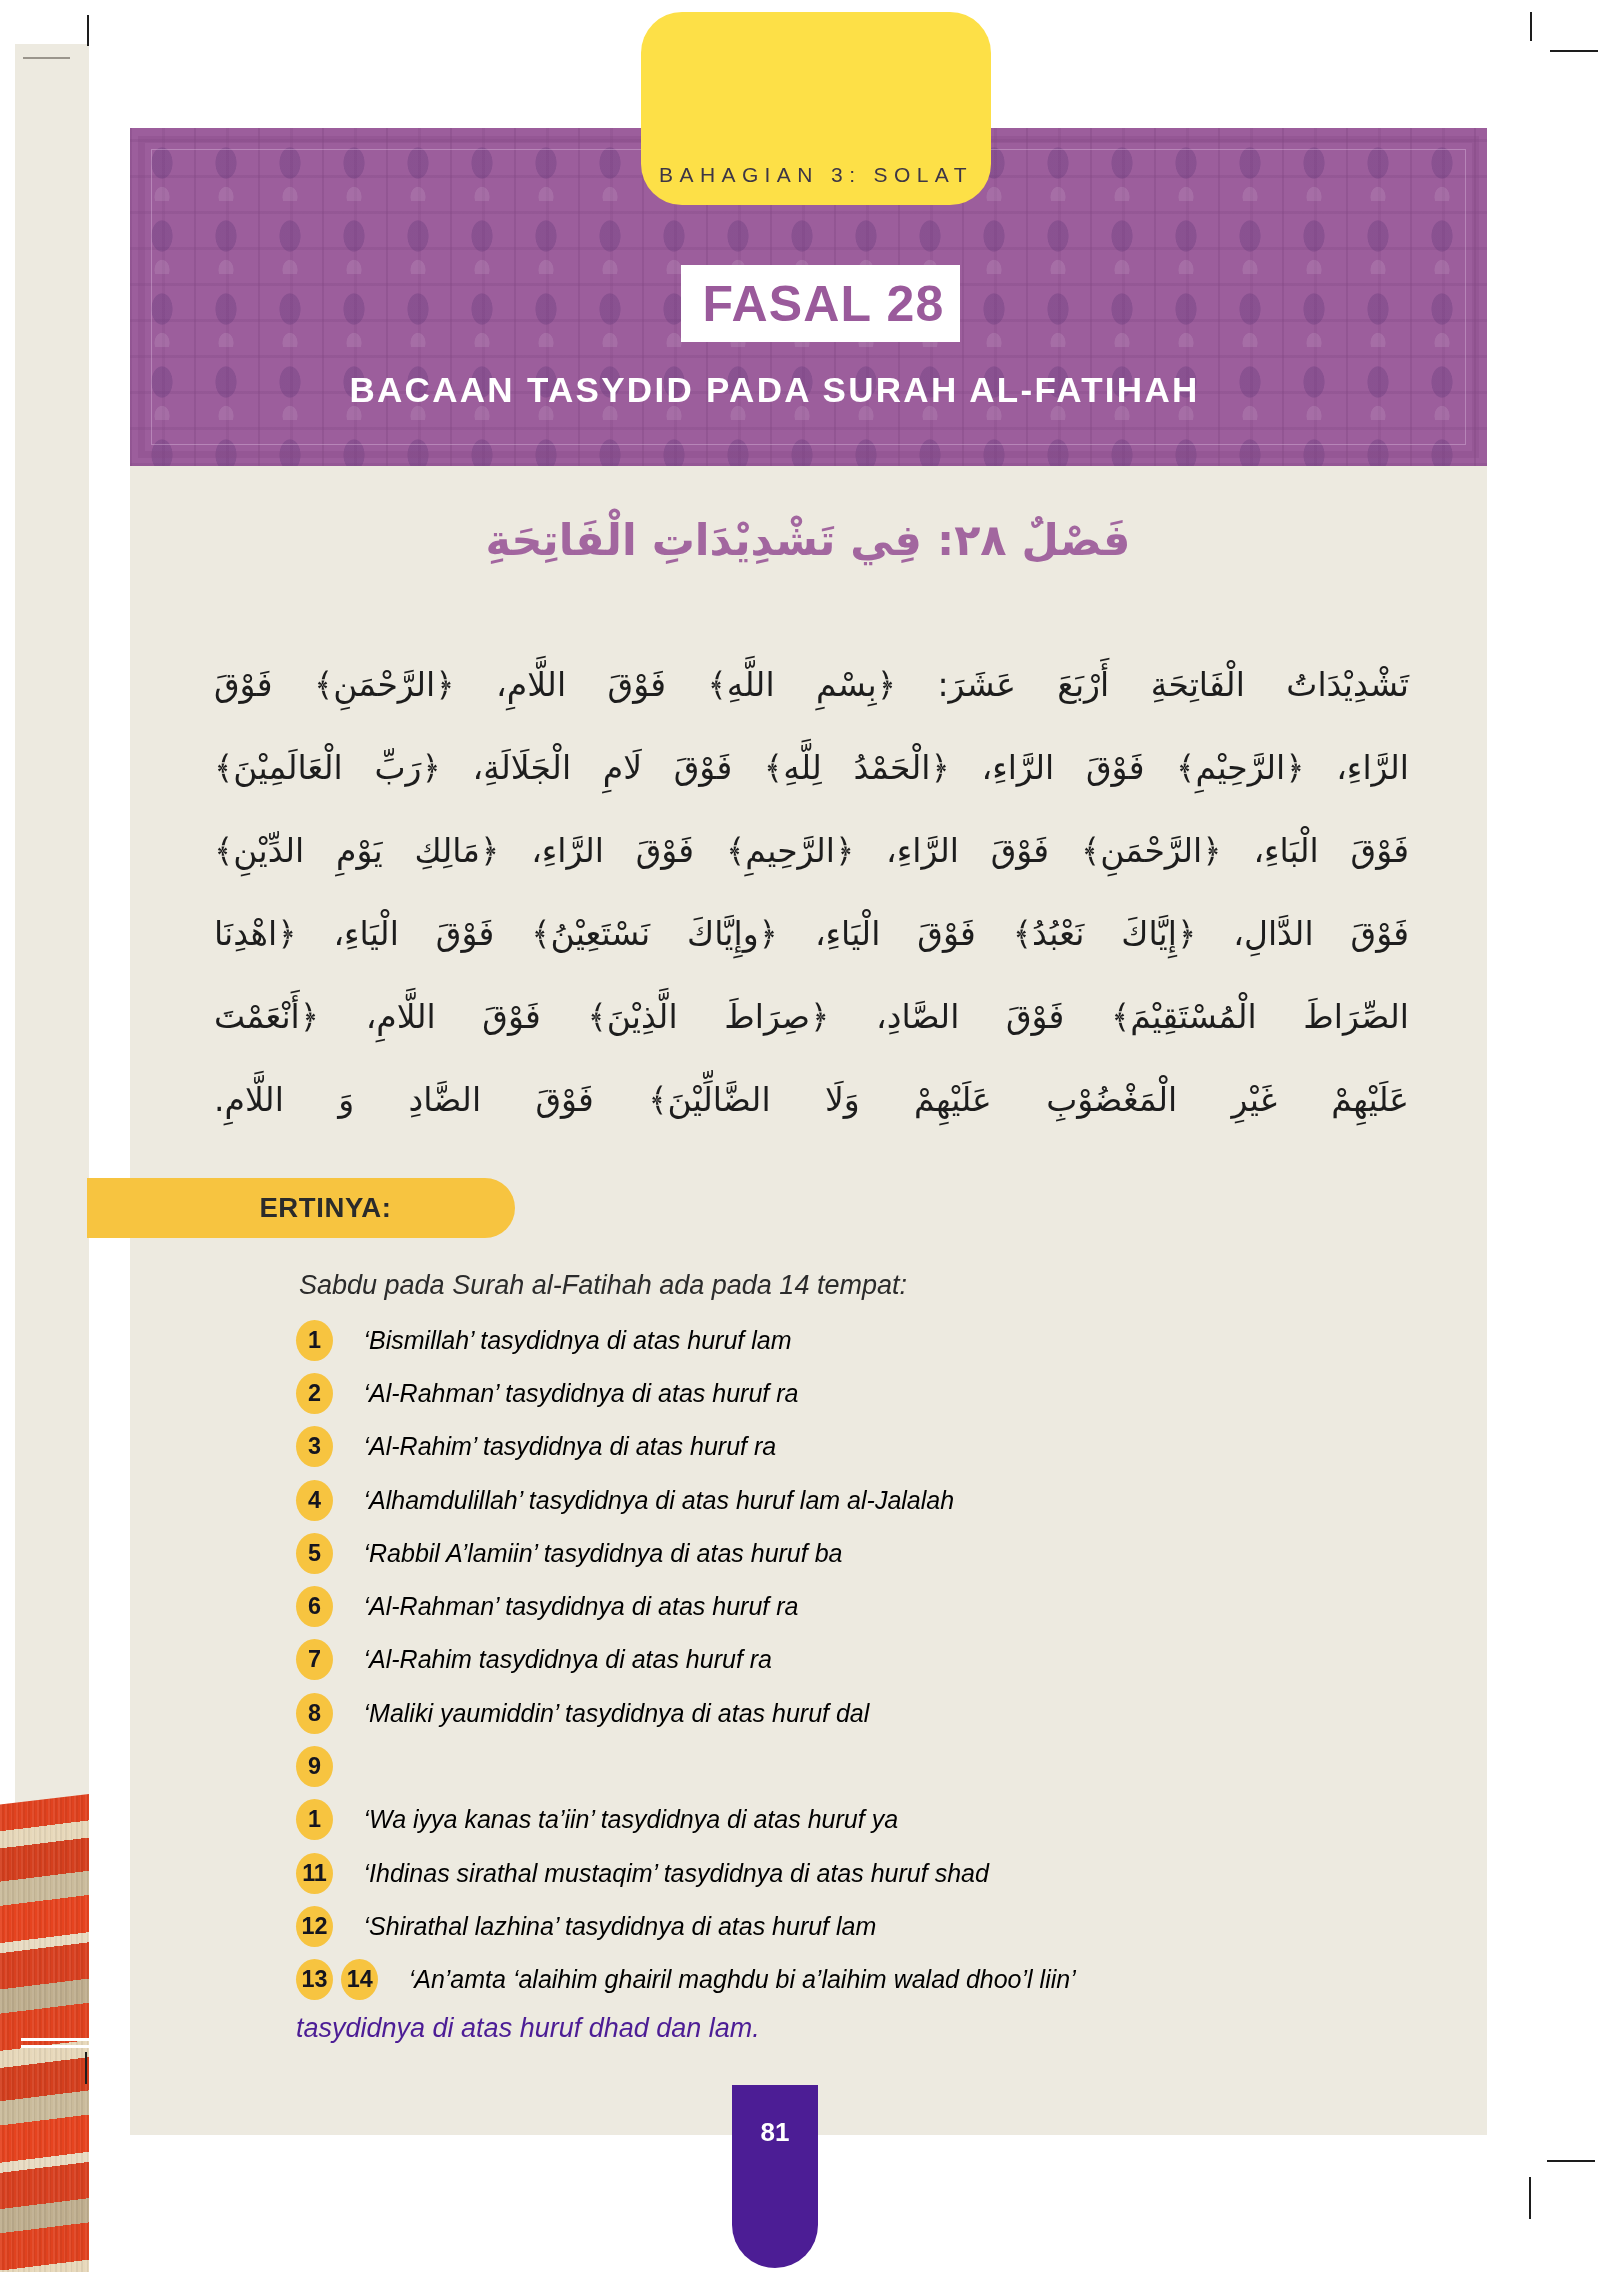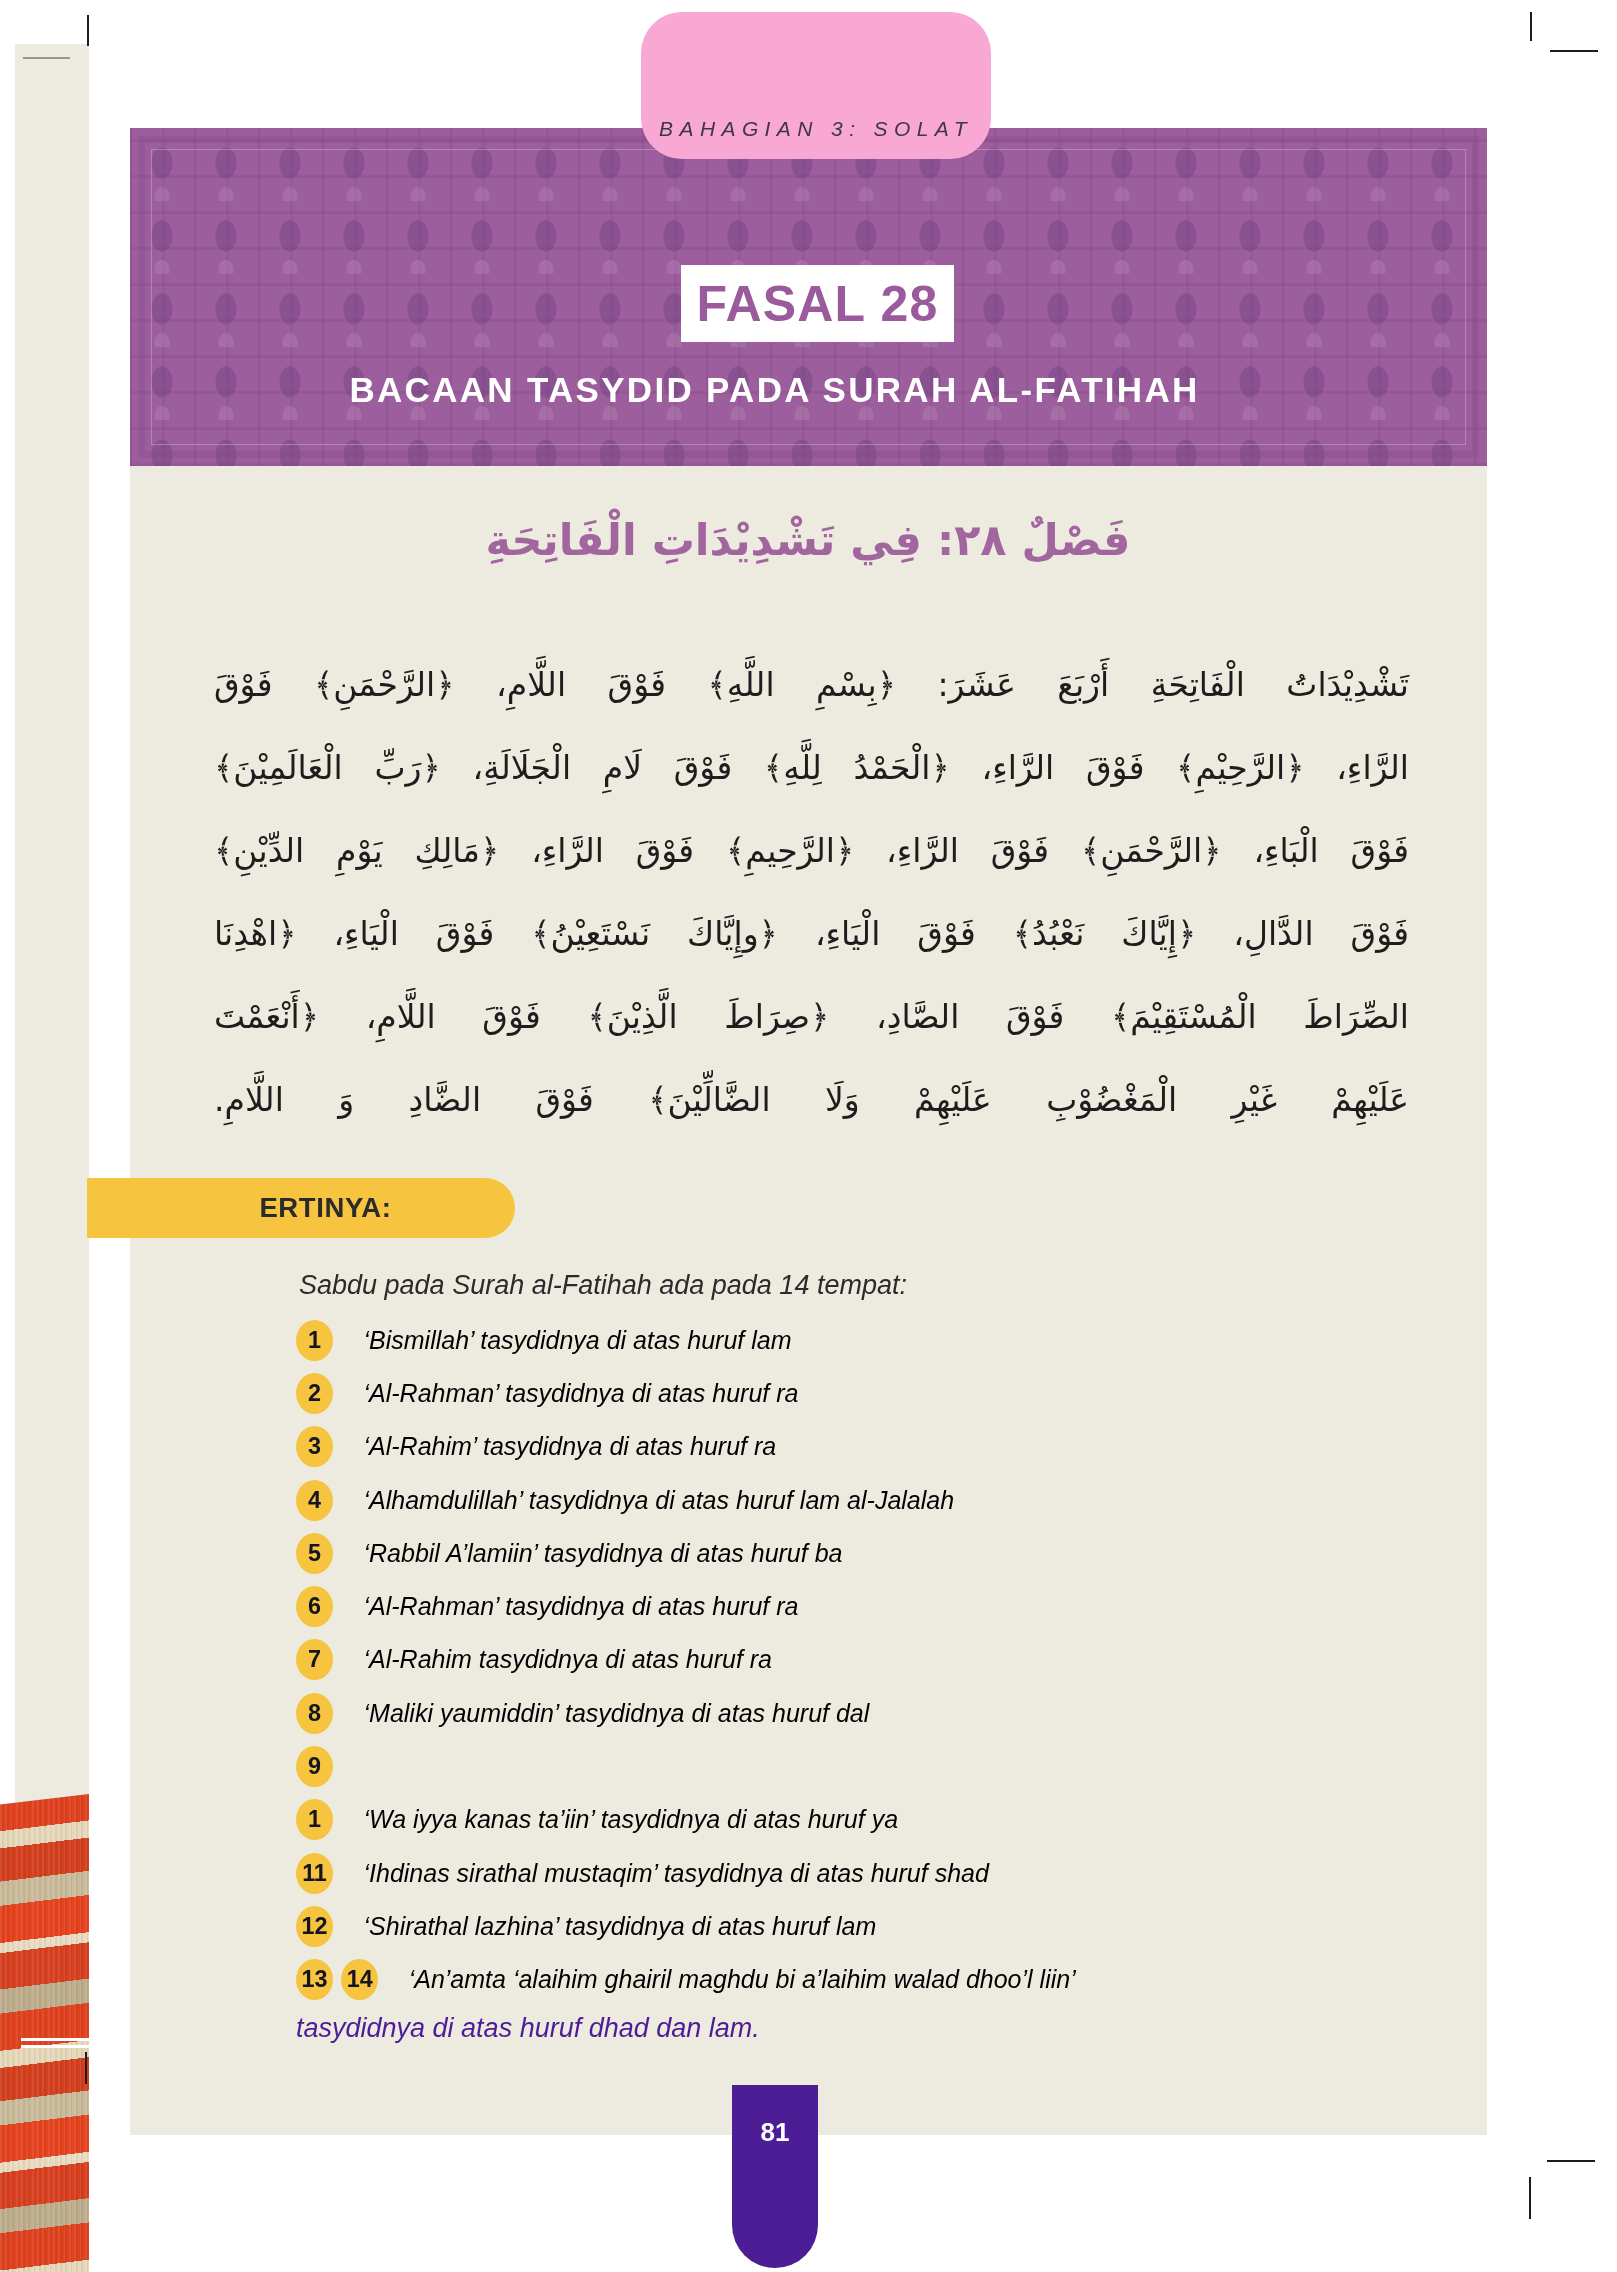--- a/index.html
+++ b/index.html
@@ -31,26 +31,26 @@
       radial-gradient(ellipse 13px 17.6px at 32px 69px,rgba(255,255,255,.10) 0 55%,transparent 60%),
       repeating-linear-gradient(90deg,rgba(128,70,130,.35) 0 2.3px,transparent 2.3px 32px,rgba(128,70,130,.22) 32px 35px,transparent 35px 64px),
       repeating-linear-gradient(0deg,rgba(118,62,122,.20) 0 3.5px,transparent 3.5px 36px);
     background-size:64px 73px,64px 73px,auto,auto;}
   .banner .frame{position:absolute;left:21px;top:21px;right:21px;bottom:21px;
     border:1.8px solid rgba(236,205,238,.35);pointer-events:none;}
   .banner .frame2{position:absolute;left:8.2px;top:8.2px;right:8.2px;bottom:8.2px;
     border:7px solid rgba(132,72,134,.30);pointer-events:none;}
 
   
-  .section-tab{position:absolute;left:641px;top:11.7px;width:350px;height:147px;background:#f9a8d4;border-radius:41px;font-style:italic;}
+  .section-tab{position:absolute;left:641px;top:11.7px;width:350px;height:193px;background:#fde047;border-radius:41px;}
   .section-tab .lbl{position:absolute;left:0;right:0;bottom:17.6px;text-align:center;
     font-size:21px;letter-spacing:6.4px;color:#3D3646;}
 
   .fasal-box{position:absolute;left:681px;top:265px;width:273px;height:77px;background:#ffffff;
-    display:flex;align-items:center;justify-content:center;}
+    display:flex;align-items:center;justify-content:center;padding-left:6px;}
   .fasal-box span{font-size:50px;font-weight:bold;letter-spacing:1.2px;color:#9A5A9B;}
 
   .bacaan{position:absolute;left:130px;top:370px;width:1289px;text-align:center;
     font-size:35px;font-weight:bold;letter-spacing:2.3px;color:#ffffff;}
 
   
   .ar{font-family:"DejaVu Sans",sans-serif;direction:rtl;}
   .ar-heading{position:absolute;left:234px;top:515px;width:1148px;text-align:center;
     font-size:43px;font-weight:bold;color:#A2669F;}
   .ar-body{position:absolute;left:214px;top:643px;width:1195px;color:#1d1d1d;}

